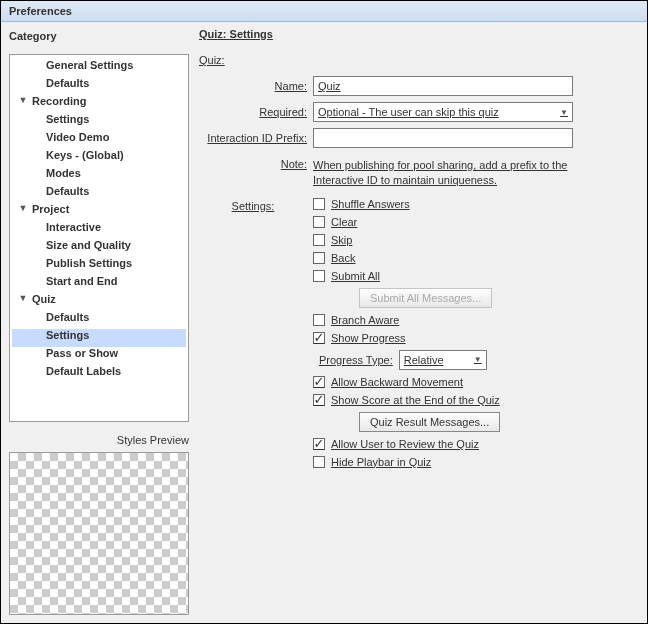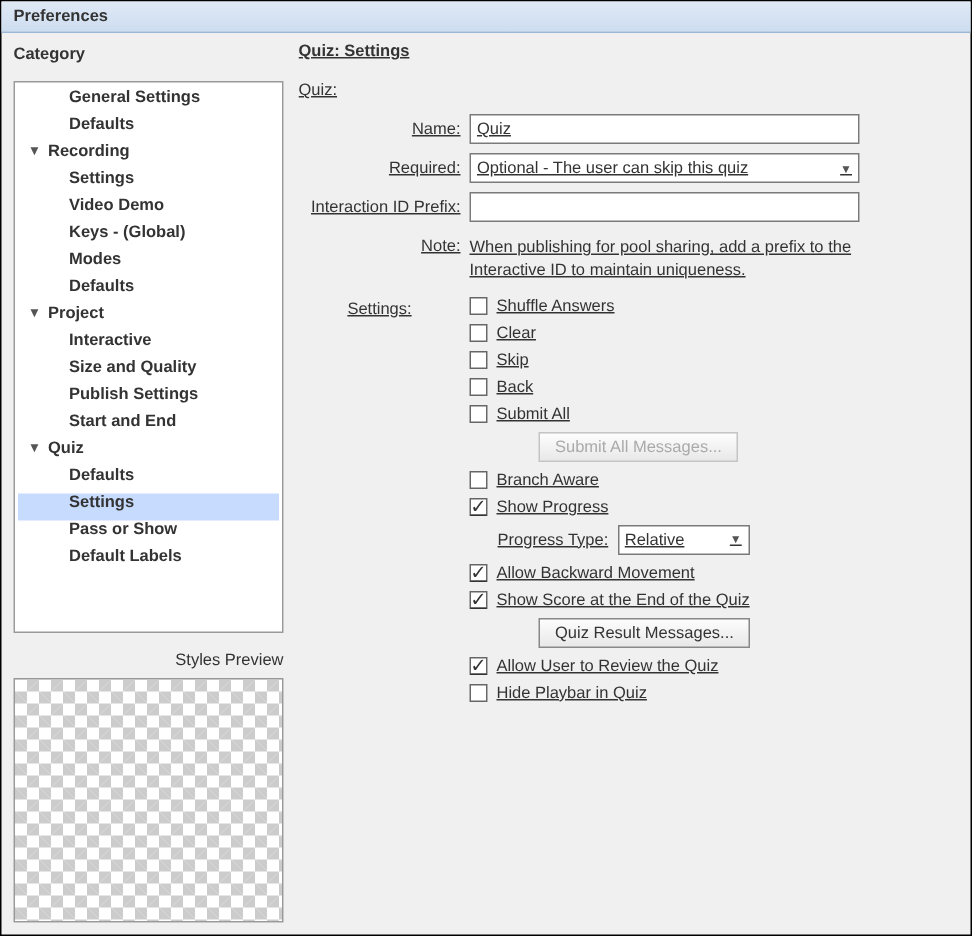--- a/index.html
+++ b/index.html
@@ -44,21 +44,21 @@
   .note-row .ntext { width: 260px; line-height: 1.35;}
   .settings-block { display:flex; gap:6px; }
   .settings-block .slabel { width:108px; text-align:center; padding-top:2px;}
   .controls { display:flex; flex-direction:column; gap:6px; padding-top:0;}
   .chk { display:flex; align-items:center; gap:6px; cursor:pointer;}
   .chk .box { width:12px; height:12px; border:1px solid #666; background:#fff; display:flex; align-items:center; justify-content:center; font-size:13px; line-height:9px; color:#333;}
   .chk .box.checked::after { content:"✓"; }
   .btn { border:1px solid #888; background:linear-gradient(#fdfdfd,#e8e8e8); padding:2px 10px; height:20px; display:inline-flex; align-items:center; cursor:pointer;margin-left:28px;}
   .btn.disabled { color:#aaa; cursor:default; border-color:#c4c4c4;}
   .indent { margin-left:18px; }
-  .inline-row { display:flex; align-items:center; gap:6px; margin-left:18px;justify-content:center;}
+  .inline-row { display:flex; align-items:center; gap:6px; margin-left:6px;}
   .caret { font-size:8px; color:#555; }
 </style>
 </head>
 <body>
 
 <div class="window">
   <div class="titlebar">Preferences</div>
   <div class="content">
 
     <div class="left">

